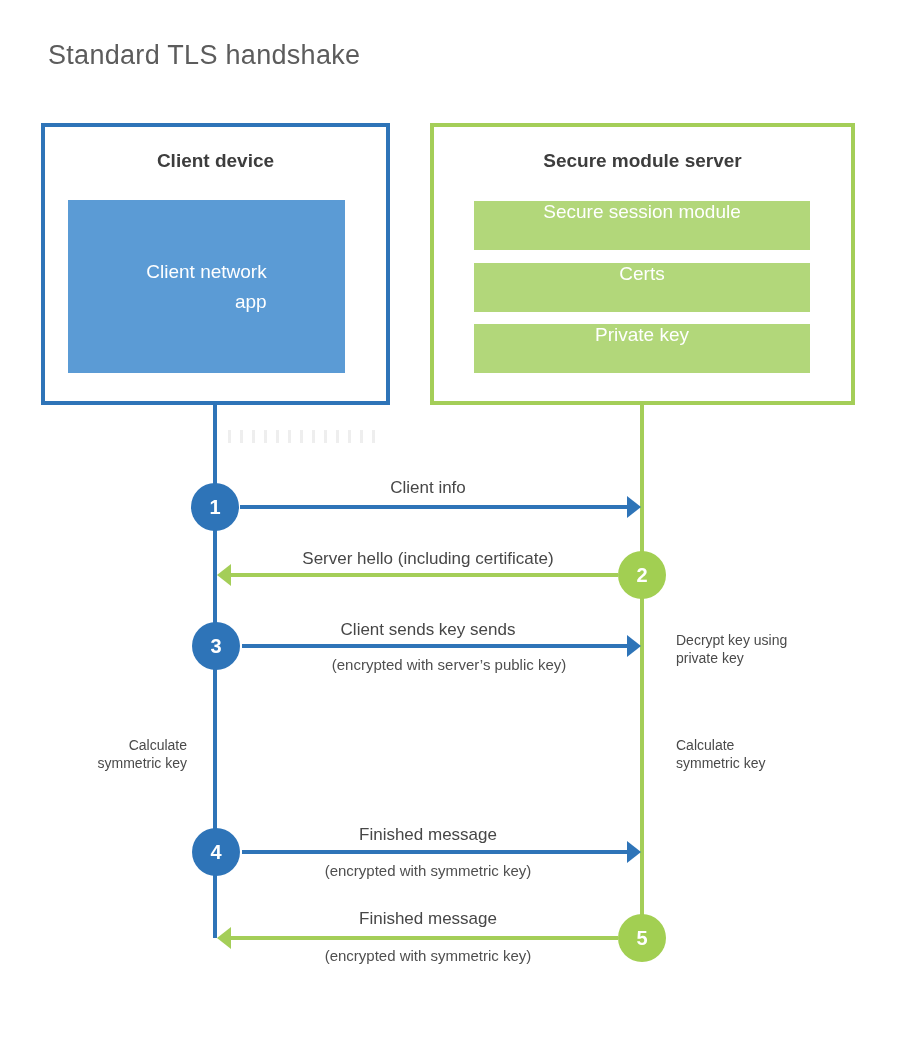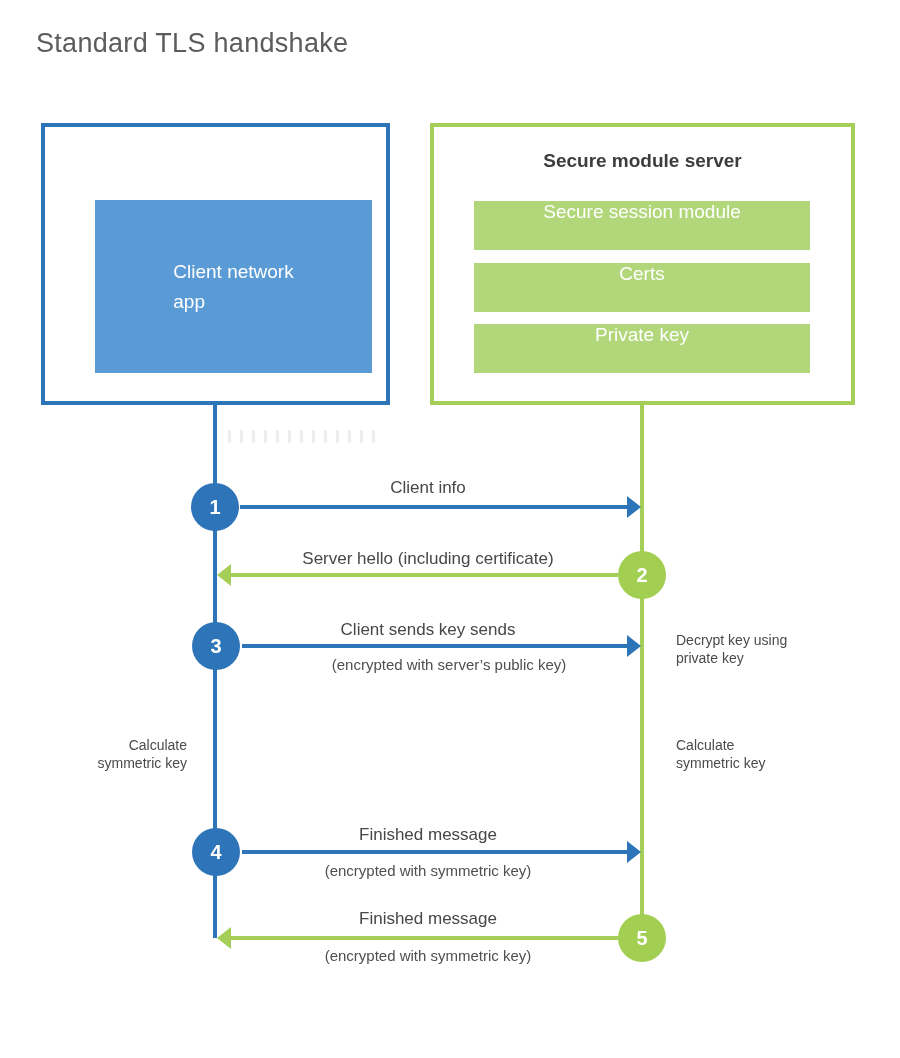--- a/index.html
+++ b/index.html
@@ -15,36 +15,36 @@
     position: relative;
     width: 900px;
     height: 1058px;
     background: #ffffff;
     font-family: "Liberation Sans", "DejaVu Sans", sans-serif;
     overflow: hidden;
   }
   .pre { white-space: pre-line; }
 
   .title {
-    position: absolute; left: 36px; top: 28px; margin: 0;
+    position: absolute; left: 36px; top: 28px; margin: 12px;
     font-size: 27px; font-weight: 300; color: #5c5c5c; letter-spacing: 0.3px;
   }
 
   
   .box { position: absolute; top: 123px; height: 282px; background: #fff; z-index: 2; }
   .client-box { left: 41px; width: 349px; border: 4px solid var(--blue); }
   .server-box { left: 430px; width: 425px; border: 4px solid var(--green); }
   .box-title {
     position: absolute; top: 23px; left: 0; right: 0; text-align: center;
     font-size: 19px; font-weight: 700; color: #3d3d3d;
   }
   .client-app {
-    position: absolute; left: 50px; top: 73px; width: 277px; height: 173px;
+    position: absolute; left: 23px; top: 73px; width: 277px; height: 173px;
     background: var(--blue_fill); color: #fff; font-size: 19px; line-height: 1.55;
-    display: flex; align-items: center; justify-content: center; text-align: left;
+    display: flex; align-items: center; justify-content: center; text-align: right;
   }
   .bar {
     position: absolute; left: 40px; width: 336px; height: 49px;
     background: var(--green_fill); color: #fff; font-size: 19px;
     display: flex; align-items: flex-start; justify-content: center;
   }
   .bar1 { top: 74px; } .bar2 { top: 136px; } .bar3 { top: 197px; }
 
   
   .vline { position: absolute; top: 405px; height: 533px; width: 4px; z-index: 1; }
@@ -106,20 +106,21 @@
   .note-calc-right { left: 676px; top: 736px; }
 </style>
 </head>
 <body>
 
 <div class="canvas">
 
   <h1 class="title">Standard TLS handshake</h1>
 
   <div class="box client-box">
+    <div class="box-title">Client device</div>
     <div class="client-app">
       <span class="pre">Client network
 app</span>
     </div>
   </div>
 
   <div class="box server-box">
     <div class="box-title">Secure module server</div>
     <div class="bar bar1">
       <span>Secure session module</span>

